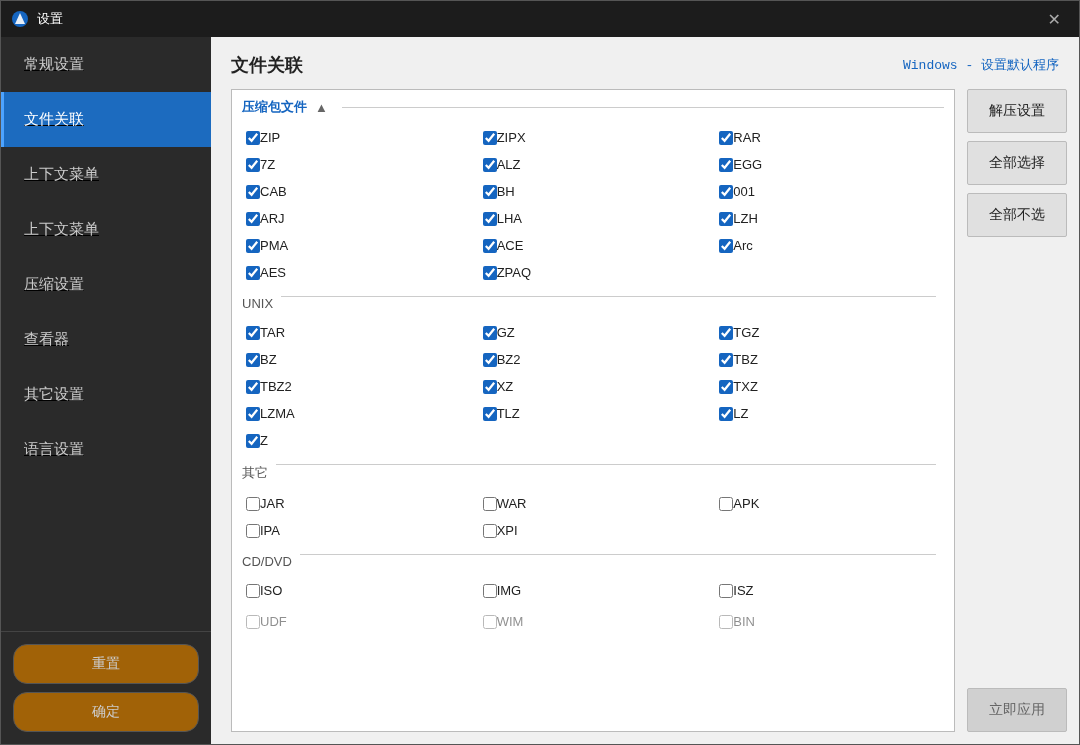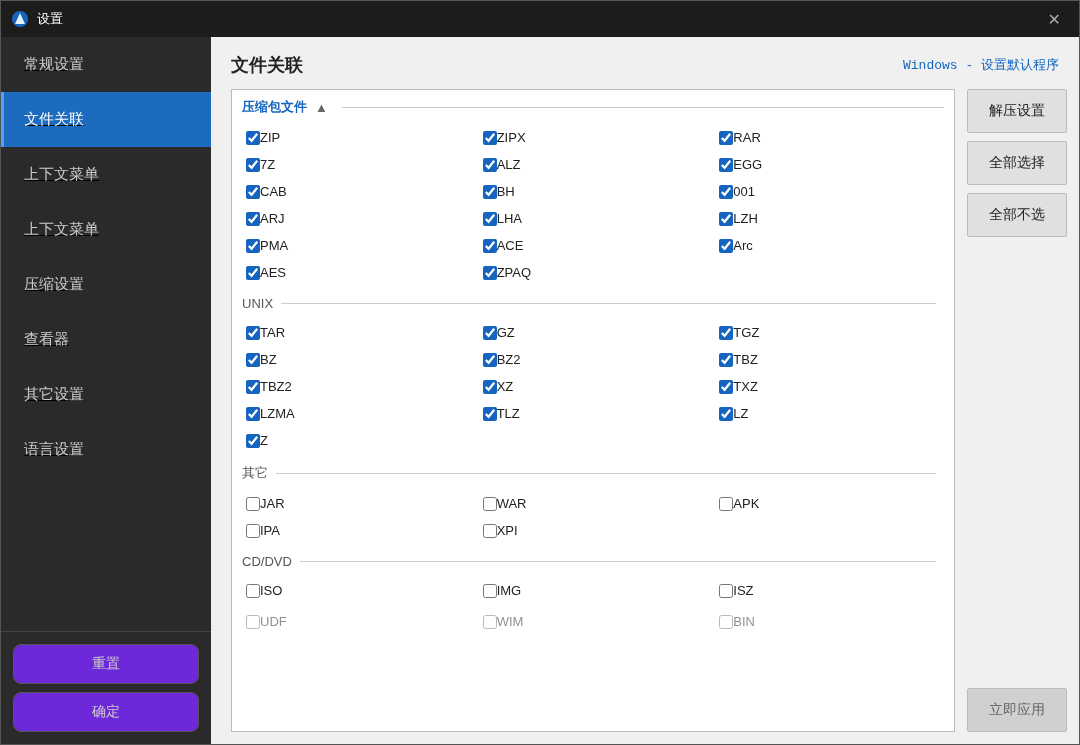--- a/index.html
+++ b/index.html
@@ -80,28 +80,28 @@
       border-left: 3px solid #4da3ff;
     }
     .sidebar-bottom {
       padding: 12px;
       display: flex;
       flex-direction: column;
       gap: 8px;
       border-top: 1px solid #444;
     }
     .sidebar-btn {
-      background: #6d28d9;
+      background: #a16207;
       color: #ccc;
       border: 1px solid #555;
       padding: 10px;
       font-size: 14px;
       cursor: pointer;
       text-align: center;
-      border-radius: 8px;
+      border-radius: 14px;
     }
     
     .right-panel {
       flex: 1;
       background: #f0f0f0;
       display: flex;
       flex-direction: column;
       padding: 0;
     }
     .panel-header {
@@ -177,21 +177,20 @@
       height: 14px;
       accent-color: #1565c0;
       cursor: pointer;
     }
     .file-label {
       font-size: 13px;
       cursor: pointer;
     }
     .section-divider {
       display: flex;
-      align-items: center;
       padding: 8px 18px 6px 10px;
       color: #555;
       font-size: 13px;
     }
     .section-divider::after {
       content: '';
       flex: 1;
       height: 1px;
       background: #ccc;
       margin-left: 8px;

